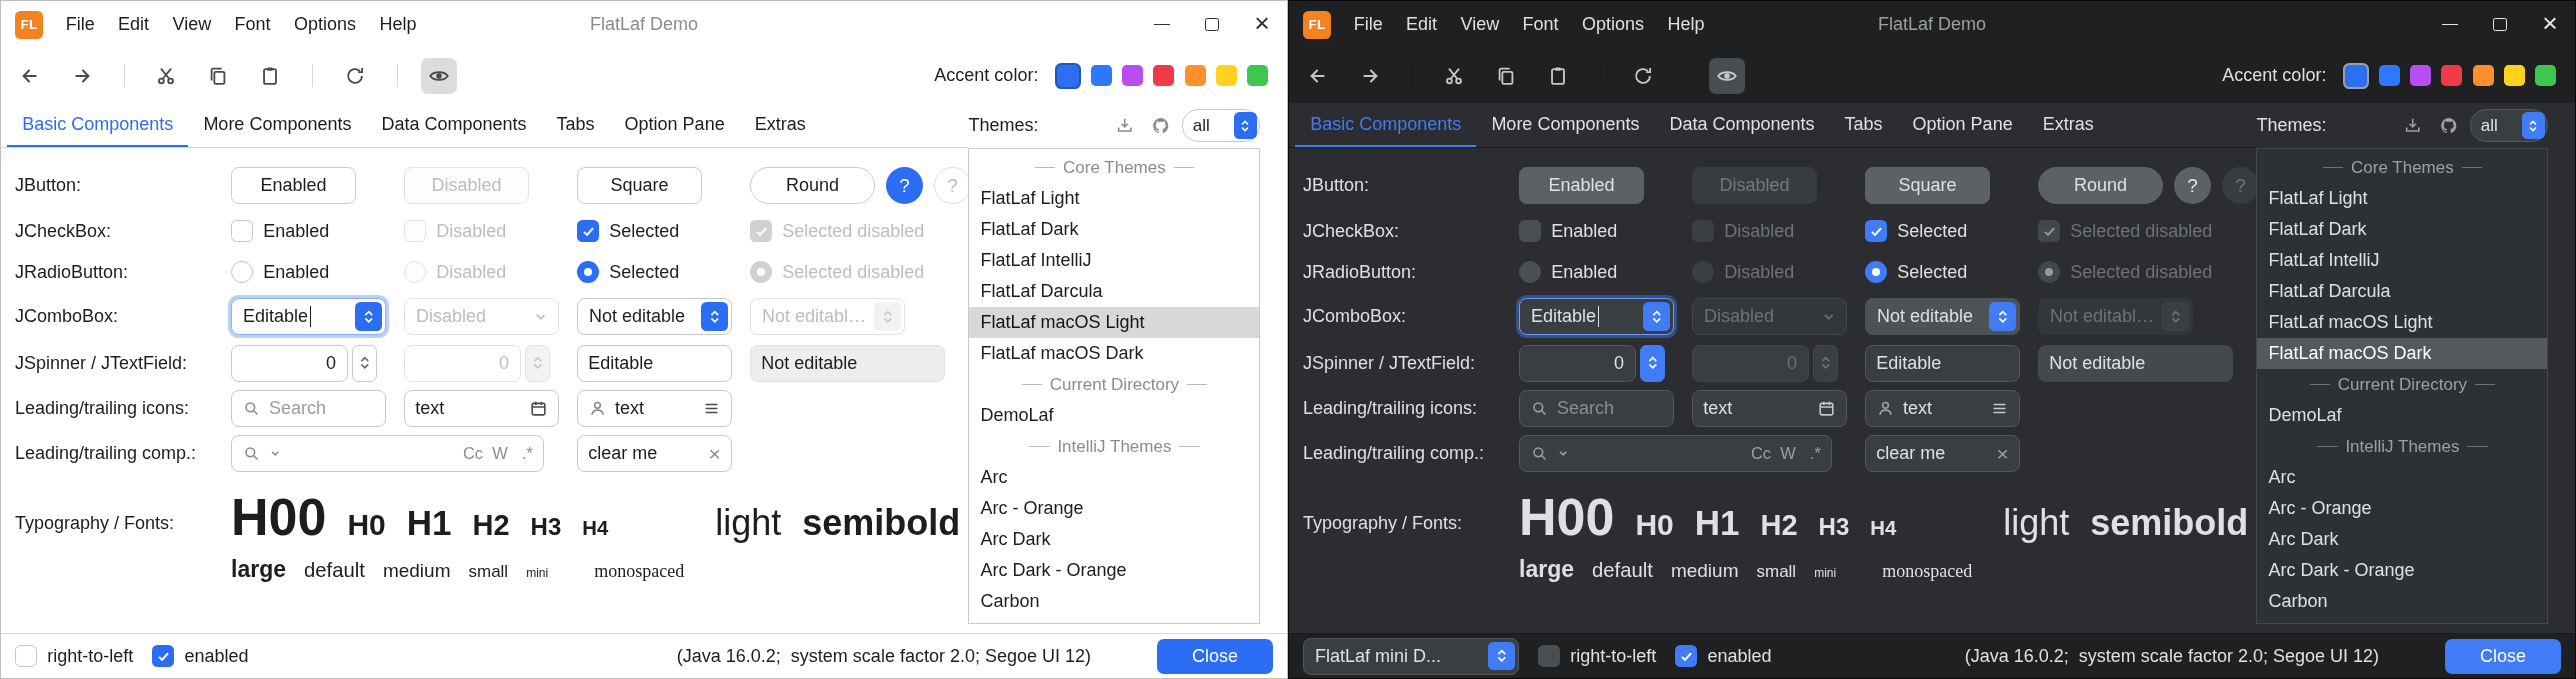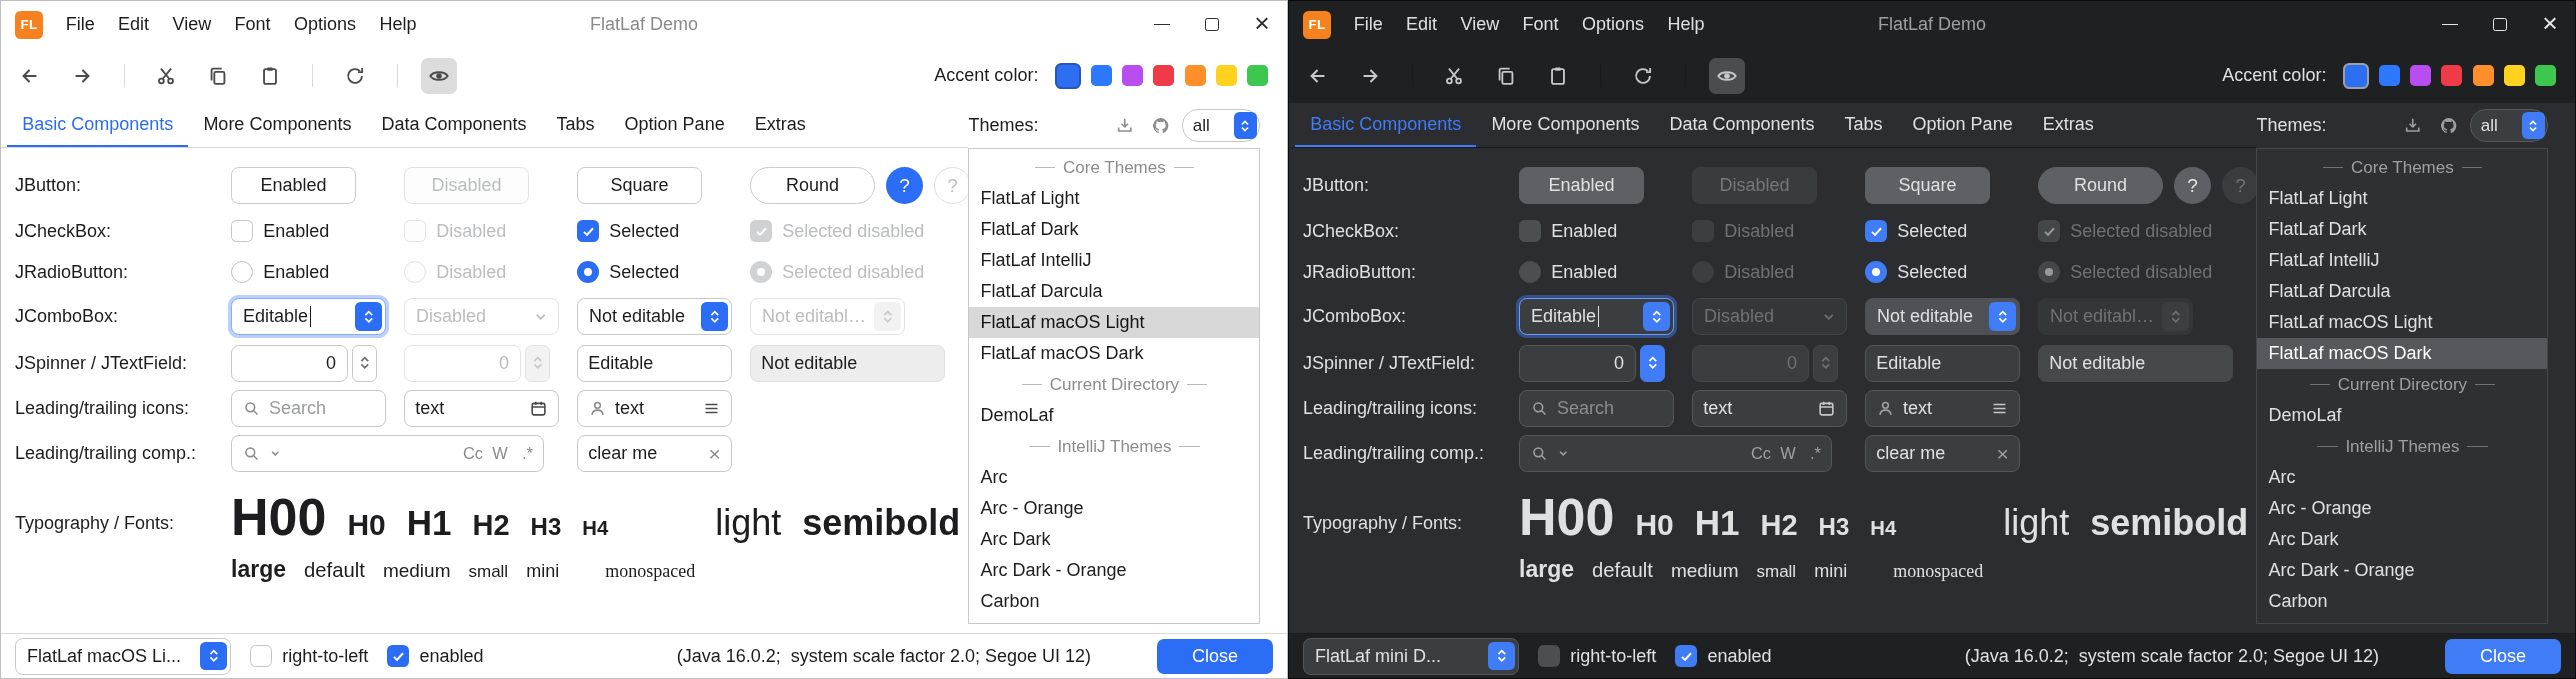--- a/index.html
+++ b/index.html
@@ -145,21 +145,21 @@
   .row-typo { display:grid; grid-template-columns:216px auto; margin-top:11px; }
   .typo-label { font-size:18px; color:var(--text); align-self:start; margin-top:26.6px; white-space:nowrap; }
   .typo-line1 { display:flex; align-items:baseline; gap:21px; color:var(--text); white-space:nowrap; }
   .h00 { font-size:52px; font-weight:600; } .h0 { font-size:30px; font-weight:700; }
   .h1 { font-size:35px; font-weight:600; } .h2 { font-size:29px; font-weight:600; }
   .h3 { font-size:24px; font-weight:600; } .h4 { font-size:20.3px; font-weight:600; }
   .t-light { font-size:36px; font-weight:300; margin-left:86px; }
   .t-semibold { font-size:36px; font-weight:600; }
   .typo-line2 { display:flex; align-items:baseline; gap:18px; margin-top:9.4px; color:var(--text); }
   .t-large { font-size:23px; font-weight:600; } .t-default { font-size:20.3px; }
-  .t-medium { font-size:19px; } .t-small { font-size:17px; } .t-mini { font-size:18px; }
+  .t-medium { font-size:19px; } .t-small { font-size:17px; } .t-mini { font-size:12px; }
   .t-mono { font-size:18px; font-family:Liberation Serif, serif; margin-left:28px; }
 
   
   .themes-panel { width:292px; flex:none; margin-right:26.6px; display:flex; flex-direction:column; min-height:0; }
   .themes-header { height:45px; flex:none; display:flex; align-items:center; gap:6.3px; }
   .themes-label { font-size:18px; color:var(--text); margin-right:auto; }
   .icon-btn { width:30px; height:30px; display:flex; align-items:center; justify-content:center; color:var(--muted); flex:none; }
   .icon-btn svg { width:19.5px; height:19.5px; }
   .mini-combo { position:relative; height:33px; width:78px; border:0.8px solid var(--field-border); border-radius:16px; background:var(--field-bg); display:flex; align-items:center; padding:0 30px 0 9.4px; font-size:17px; color:var(--text); flex:none; }
   .mini-combo .stepper { position:absolute; right:2.3px; top:2.3px; bottom:2.3px; width:23.4px; border-radius:5.5px; background:var(--accent); color:#fff; display:flex; align-items:center; justify-content:center; }
@@ -584,28 +584,20 @@
         <div class="theme-item">Arc - Orange</div>
         <div class="theme-item">Arc Dark</div>
         <div class="theme-item">Arc Dark - Orange</div>
         <div class="theme-item">Carbon</div>
         <div class="theme-item">Cobalt 2</div>
       </div>
     </div>
   </div>
 
   <div class="bottombar">
-    <span class="combo bottom-combo">
-      <span class="combo-text">FlatLaf macOS Li...</span>
-      <span class="stepper">
-            <svg viewBox="0 0 16 16">
-              <path d="M4.5 6.3L8 2.8l3.5 3.5M4.5 9.7L8 13.2l3.5-3.5" fill="none" stroke="currentColor" stroke-width="1.8"></path>
-            </svg>
-          </span>
-    </span>
     <span class="check-wrap">
       <span class="cb off"></span>
       <span>right-to-left</span>
     </span>
     <span class="check-wrap">
       <span class="cb on">
             <svg viewBox="0 0 16 16">
               <path d="M3.2 8.4l3.2 3.2 6.4-7" fill="none" stroke="currentColor" stroke-width="2.2"></path>
             </svg>
           </span>

